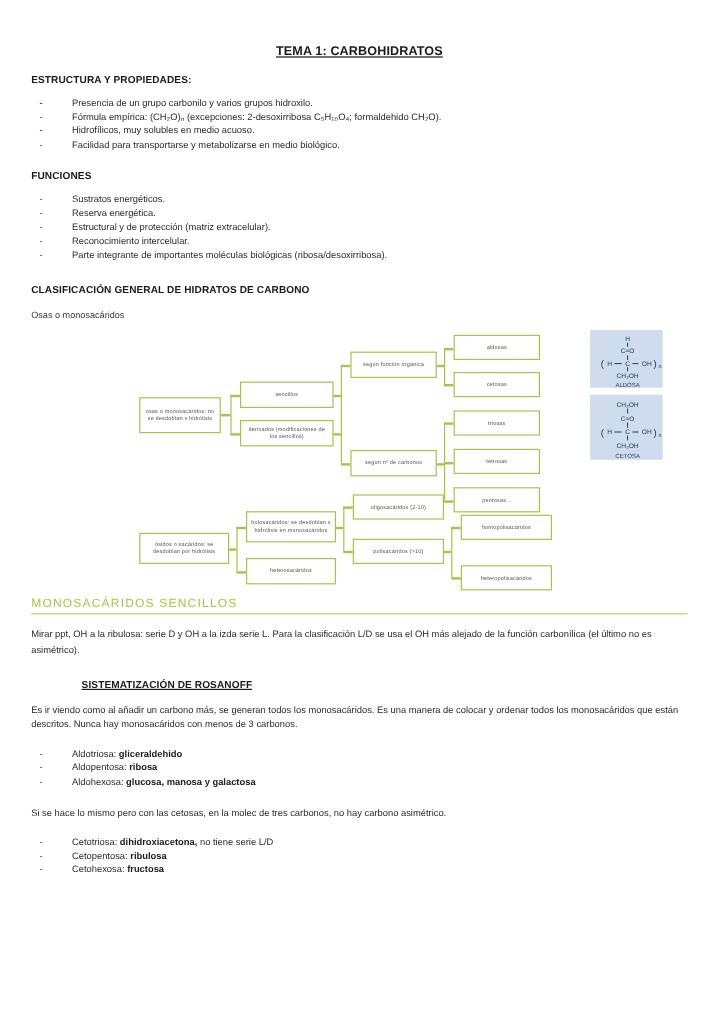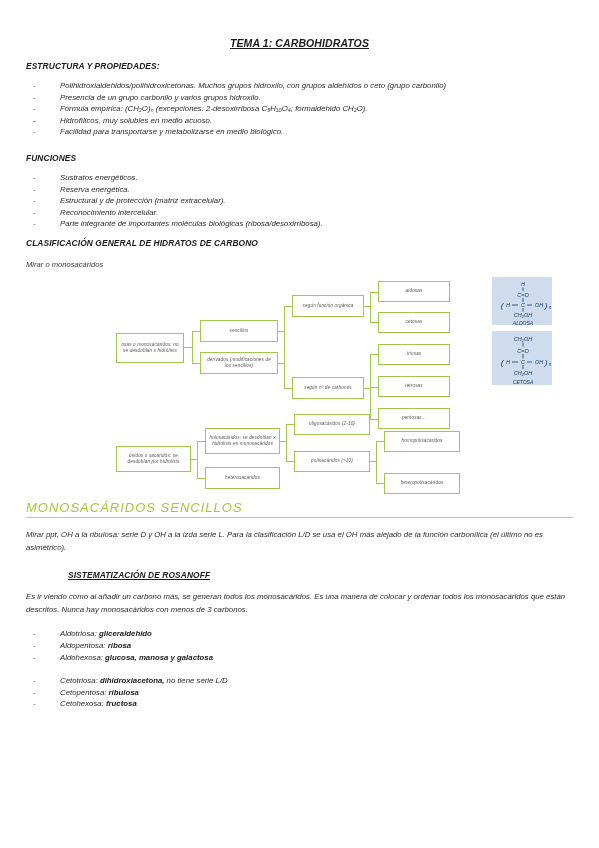--- a/index.html
+++ b/index.html
@@ -7,21 +7,21 @@
     margin: 0; padding: 0;
     background: #ffffff;
   }
   body {
     width: 599px; height: 848px;
     font-family: "Liberation Sans", sans-serif;
     color: #231f20;
     position: relative;
     overflow: hidden;
   }
-  .page { padding: 0 26px; position: relative; font-style: italic; }
+  .page { padding: 0 26px; position: relative; }
 
   .doc-title {
     text-align: center;
     font-size: 10.5px;
     font-weight: bold;
     text-decoration: underline;
     letter-spacing: .1px;
     margin: 37px 0 0 0;
     color: #1b1b1b;
   }
@@ -34,21 +34,21 @@
     line-height: 17px;
     padding-left: 9px;
     font-size: 8.6px;
     letter-spacing: 1.1px;
     color: #ffffff;
   }
 
   
   .green-rule-head {
     margin-top: 13px;
-    font-size: 13px;
+    font-size: 10px;
     letter-spacing: 1.0px;
     color: #a3c93c;
     padding-bottom: 2px;
     border-bottom: 1.6px solid #b9d66a;
   }
 
   h3.sub {
     font-size: 8.4px;
     font-weight: bold;
     margin: 12px 0 0 0;
@@ -124,41 +124,41 @@
 <body>
 
 <div class="page">
 
   <div class="doc-title">TEMA 1: CARBOHIDRATOS</div>
 
 
   <h3 class="sub">ESTRUCTURA Y PROPIEDADES:</h3>
 
   <ul class="dashlist">
-    <li><span class="dash">-</span><span>Polihidroxialdehidos/polihidroxicetonas. Muchos grupos hidroxilo, con grupos aldehídos o ceto (grupo carbonilo)</span></li>
+    <li><span class="dash">-</span></li>
     <li><span class="dash">-</span><span>Presencia de un grupo carbonilo y varios grupos hidroxilo.</span></li>
     <li><span class="dash">-</span><span>Fórmula empírica: (CH₂O)ₙ (excepciones: 2-desoxirribosa C₅H₁₀O₄; formaldehido CH₂O).</span></li>
     <li><span class="dash">-</span></li>
     <li><span class="dash">-</span><span>Hidrofílicos, muy solubles en medio acuoso.</span></li>
     <li><span class="dash">-</span><span>Facilidad para transportarse y metabolizarse en medio biológico.</span></li>
   </ul>
 
   <h3 class="sub" style="margin-top:15px">FUNCIONES</h3>
 
   <ul class="dashlist">
     <li><span class="dash">-</span><span>Sustratos energéticos.</span></li>
     <li><span class="dash">-</span><span>Reserva energética.</span></li>
     <li><span class="dash">-</span><span>Estructural y de protección (matriz extracelular).</span></li>
     <li><span class="dash">-</span><span>Reconocimiento intercelular.</span></li>
     <li><span class="dash">-</span><span>Parte integrante de importantes moléculas biológicas (ribosa/desoxirribosa).</span></li>
   </ul>
 
-  <h3 class="sub" style="margin-top:8px">CLASIFICACIÓN GENERAL DE HIDRATOS DE CARBONO</h3>
-
-  <p class="plain">Mirar o monosacáridos</p>
+  <h3 class="sub" style="margin-top:18px">CLASIFICACIÓN GENERAL DE HIDRATOS DE CARBONO</h3>
+
+  <p class="plain">Osas o monosacáridos</p>
 
   <div class="diagram">
 
     <div class="nodebox" style="left:90px; top:58px; width:68px; height:30px;">osas o monosacáridos: no se desdoblan x hidrólisis</div>
 
     <div class="conn h" style="left:158px; top:72px; width:8px;"></div>
     <div class="conn v" style="left:166px; top:56px; height:33px;"></div>
     <div class="conn h" style="left:166px; top:56px; width:8px;"></div>
     <div class="conn h" style="left:166px; top:88px; width:8px;"></div>
 
@@ -268,20 +268,21 @@
   <h3 class="sub ul" style="margin-top:16px">SISTEMATIZACIÓN DE ROSANOFF</h3>
 
   <p class="body">Es ir viendo como al añadir un carbono más, se generan todos los monosacáridos. Es una manera de colocar y ordenar todos los monosacáridos que están descritos. Nunca hay monosacáridos con menos de 3 carbonos.</p>
 
   <ul class="dashlist" style="margin-top:12px">
     <li><span class="dash">-</span><span><span>Aldotriosa: </span><b>gliceraldehido</b><span></span></span></li>
     <li><span class="dash">-</span><span><span>Aldopentosa: </span><b>ribosa</b><span></span></span></li>
     <li><span class="dash">-</span><span><span>Aldohexosa: </span><b>glucosa, manosa y galactosa</b><span></span></span></li>
   </ul>
 
+  <p class="body" style="margin-top:14px">Si se hace lo mismo pero con las cetosas, en la molec de tres carbonos, no hay carbono asimétrico.</p>
 
   <ul class="dashlist" style="margin-top:12px">
     <li><span class="dash">-</span><span><span>Cetotriosa: </span><b>dihidroxiacetona,</b><span> no tiene serie L/D</span></span></li>
     <li><span class="dash">-</span><span><span>Cetopentosa: </span><b>ribulosa</b><span></span></span></li>
     <li><span class="dash">-</span><span><span>Cetohexosa: </span><b>fructosa</b><span></span></span></li>
   </ul>
 
 </div>
 
 </body></html>

